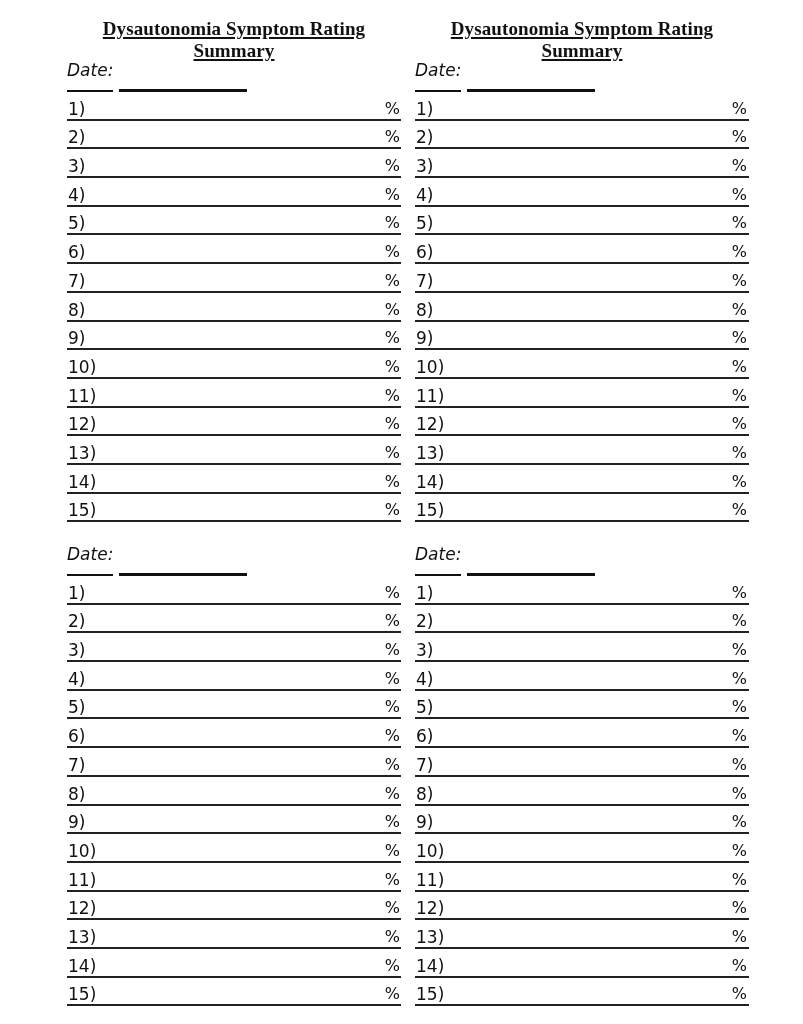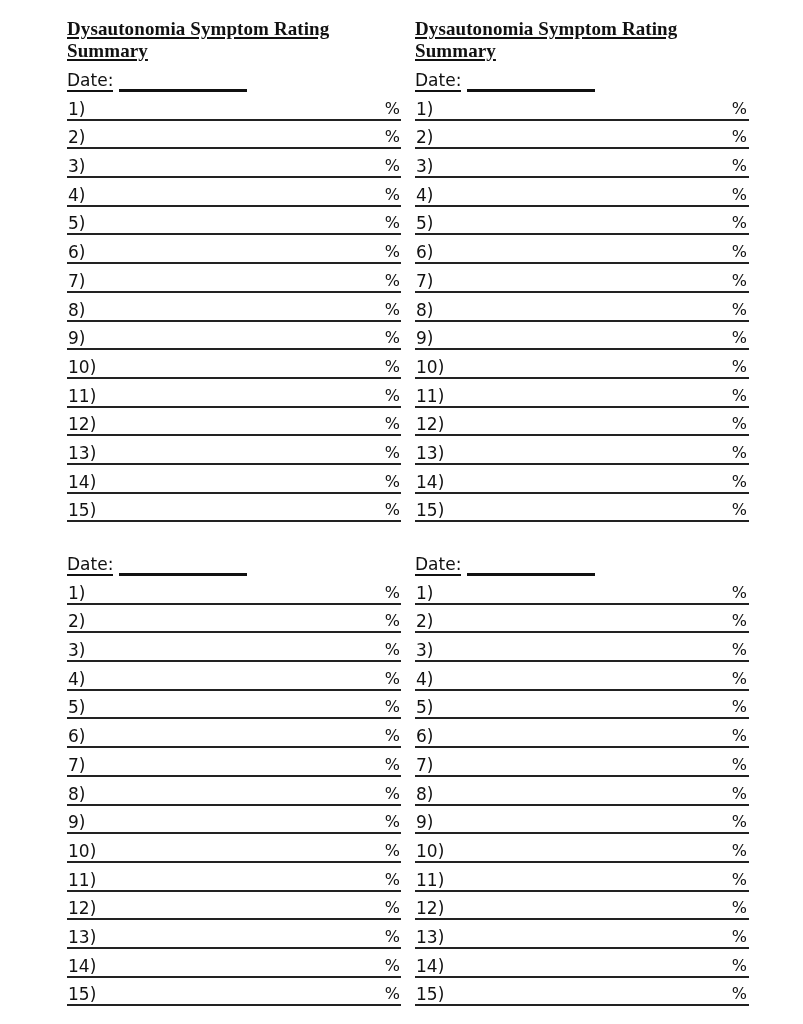--- a/index.html
+++ b/index.html
@@ -1,30 +1,30 @@
 <!DOCTYPE html>
 <html><head>
 <meta charset="utf-8">
 <style>
   html, body { margin:0; padding:0; background:#ffffff; }
   body { width:803px; height:1024px; position:relative; overflow:hidden; color:#111; }
   .col { position:absolute; width:334px; }
   .col.left { left:67px; }
   .col.right { left:415px; }
   .title {
-    position:absolute; width:334px; top:18px; 
+    position:absolute; width:334px; top:18px; text-align:center;
     font-family:"Liberation Serif", serif; font-weight:bold; font-size:19px;
     line-height:22px; letter-spacing:0.1px;
   }
   .title span { text-decoration:underline; text-decoration-thickness:2px; text-underline-offset:2px; }
   .form { position:absolute; left:0; width:334px; }
   .date-row {
     position:relative; height:24px; font-family:"DejaVu Sans", sans-serif; font-size:17px;
   }
-  .date-label { position:absolute; left:0; bottom:0; border-bottom:2px solid #111; line-height:20px; padding-bottom:0; }
+  .date-label { position:absolute; left:0; bottom:0; border-bottom:2px solid #111; line-height:20px; padding-bottom:10px;font-style:italic; }
   .date-line { position:absolute; left:52px; width:128px; bottom:0; border-bottom:3px solid #111; height:1px; }
   .row {
     position:relative; height:28.7px; border-bottom:2px solid #222; box-sizing:border-box;
     font-family:"DejaVu Sans", sans-serif; font-size:17px;
   }
   .row .num { position:absolute; left:1px; bottom:0px; line-height:20px; }
   .row .pct { position:absolute; right:1px; bottom:0px; line-height:20px; font-size:16px; }
   .right .row .pct { right:2px; }
 </style>
 </head>

